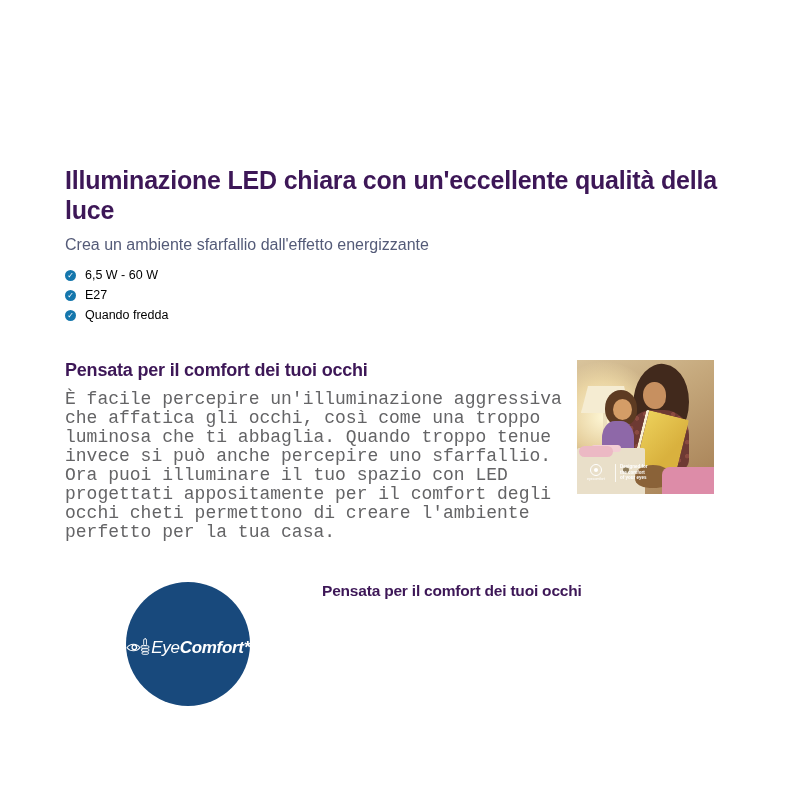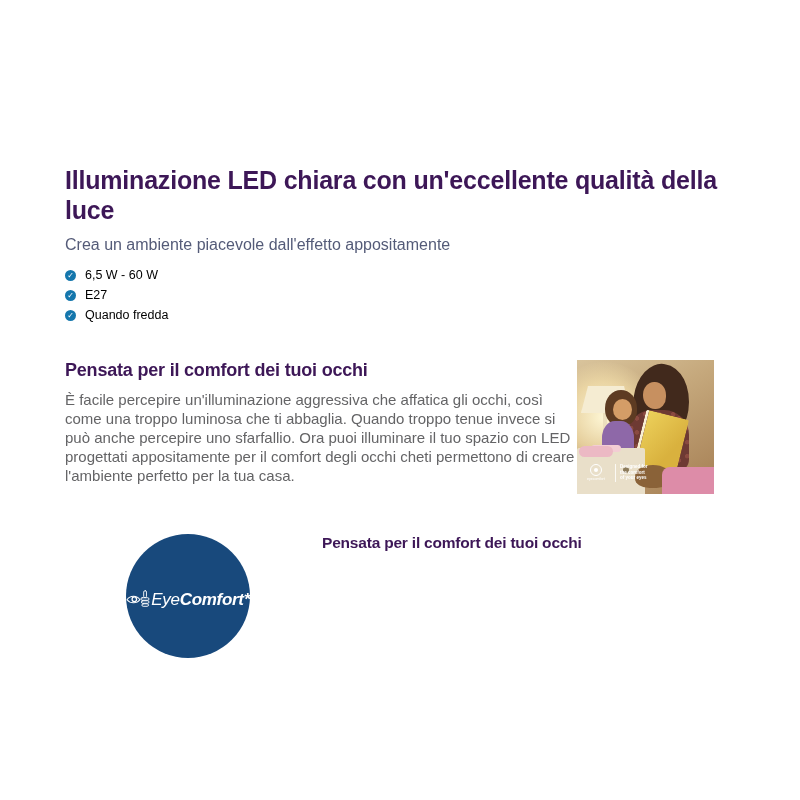--- a/index.html
+++ b/index.html
@@ -12,21 +12,21 @@
 
   .features { margin-top:14px; list-style:none; }
   .features li { display:flex; align-items:center; margin-bottom:6px; }
   .check { width:11px; height:11px; border-radius:50%; background:#1577ad; color:#fff;
            font-size:8px; line-height:11px; text-align:center; margin-right:9px; flex:0 0 11px; }
   .feature-label { font-size:12.5px; color:#000000; }
 
   .section1 { margin-top:38px; display:flex; align-items:flex-start; }
   .sec-text { width:510px; }
   .h2 { font-size:18px; font-weight:bold; color:#3d1757; letter-spacing:-0.2px; }
-  .para { margin-top:9px; font-size:15px; color:#646466; line-height:19px; }
+  .para { margin-top:9px; font-size:18px; color:#646466; line-height:19px;font-family:Liberation Mono, monospace; }
 
   .photo { position:relative; margin-left:2px; width:137px; height:134px; overflow:hidden;
            background:linear-gradient(150deg,#d9c49c 0%,#c5a87c 40%,#a57e53 100%); flex:0 0 137px; }
   .photo .glow { position:absolute; left:-28px; top:2px; width:110px; height:110px; border-radius:50%;
            background:radial-gradient(circle, rgba(255,248,215,0.98) 0%, rgba(255,236,180,0.55) 45%, rgba(255,236,180,0) 72%); }
   .lampshade { position:absolute; left:4px; top:26px; width:50px; height:27px; background:#f5ecd2;
            clip-path:polygon(14% 0, 86% 0, 100% 100%, 0 100%); box-shadow:0 0 18px 6px rgba(255,244,200,0.8); }
   .lamppole { position:absolute; left:26px; top:53px; width:4px; height:44px; background:#ecdfbd; }
   .mother-hair { position:absolute; left:56px; top:4px; width:56px; height:80px; background:#41291c;
            border-radius:46% 54% 48% 52%; transform:rotate(8deg); }
@@ -62,21 +62,21 @@
   .h2b { font-size:15.5px; font-weight:bold; color:#3d1757; letter-spacing:-0.2px; }
   .para2 { margin-top:10px; font-size:13.5px; color:#646466; line-height:19px; }
 </style>
 </head>
 <body>
 
 <div class="canvas">
   <div class="content">
 
     <h1 class="h1">Illuminazione LED chiara con un'eccellente qualità della luce</h1>
-    <div class="subtitle">Crea un ambiente piacevole dall'effetto appositamente</div>
+    <div class="subtitle">Crea un ambiente sfarfallio dall'effetto energizzante</div>
 
     <ul class="features">
       <li>
         <span class="check">✓</span>
         <span class="feature-label">6,5 W - 60 W</span>
       </li>
       <li>
         <span class="check">✓</span>
         <span class="feature-label">E27</span>
       </li>

